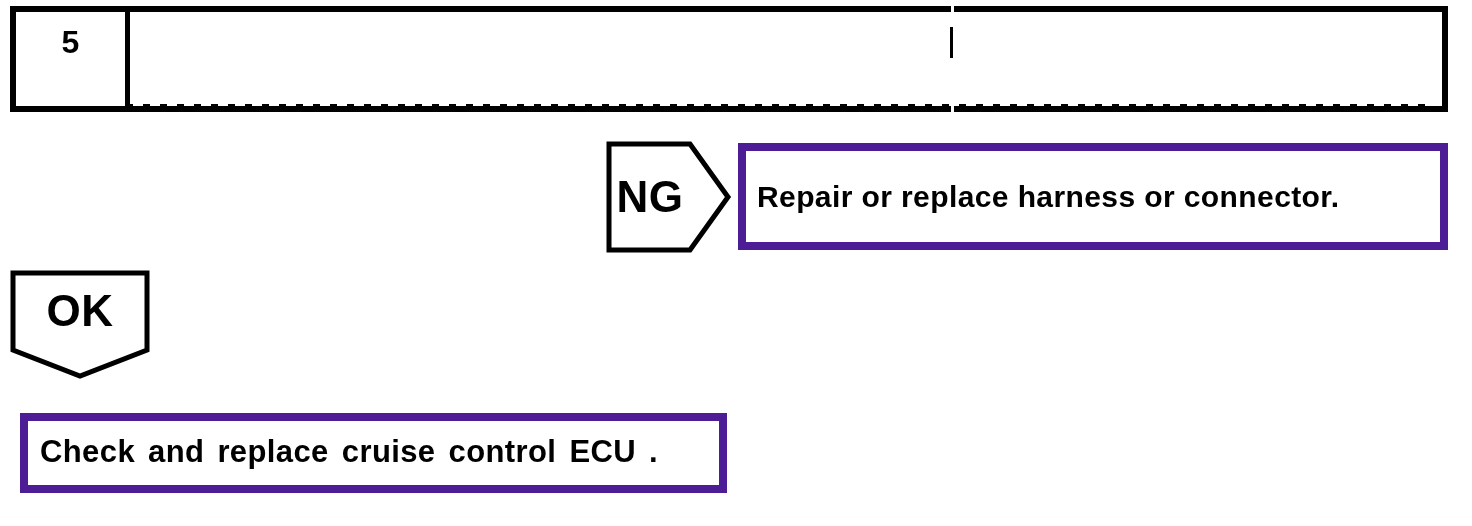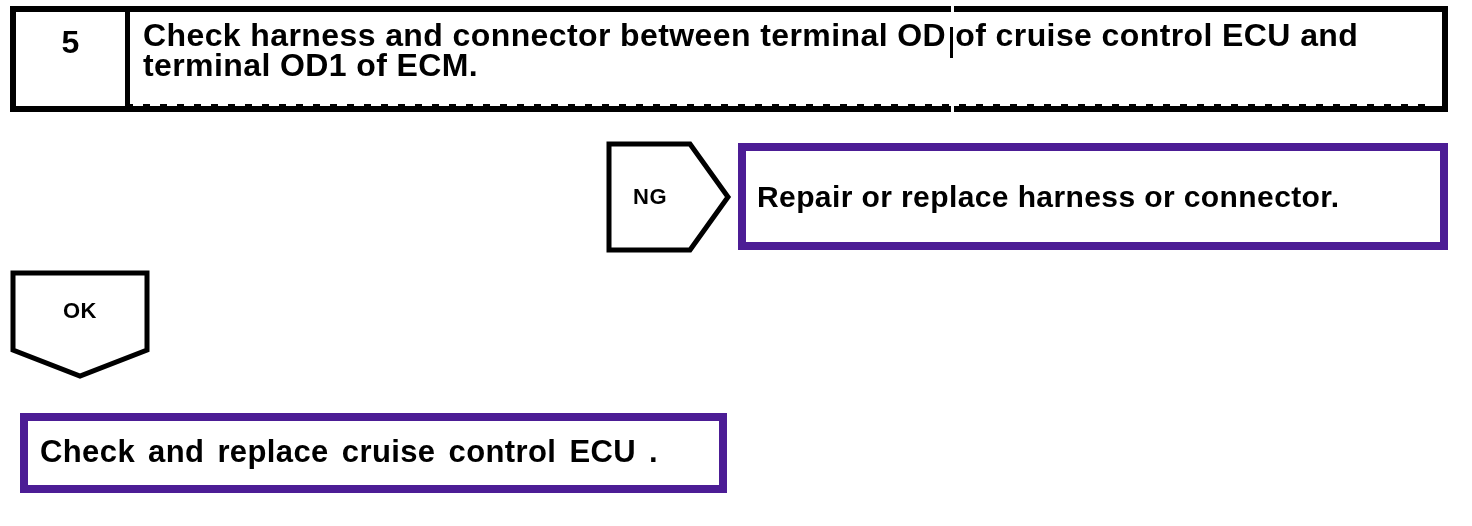--- a/index.html
+++ b/index.html
@@ -63,21 +63,21 @@
   .scan-gap.g4 { top: 239px; height: 12px; }
 
   
   .connector { position: absolute; }
   .connector svg { display: block; }
   .connector-label {
     position: absolute;
     display: flex;
     align-items: center;
     justify-content: center;
-    font-size: 22px;
+    font-size: 44px;
     letter-spacing: 0.5px;
   }
   .ng-connector { left: 606px; top: 141px; width: 126px; height: 112px; }
   .ng-connector .connector-label { left: 0; top: 0; width: 88px; height: 100%; }
   .ok-connector { left: 10px; top: 270px; width: 140px; height: 110px; }
   .ok-connector .connector-label { left: 0; top: 0; width: 100%; height: 82px; }
 
   
   .result-box {
     position: absolute;
@@ -102,24 +102,20 @@
     word-spacing: 4px;
   }
 </style>
 </head>
 <body>
 
 <div class="canvas">
 
   <div class="step-box">
     <div class="step-number-cell">5</div>
-    <div class="step-text-cell">
-      <div>Check harness and connector between terminal OD of cruise control ECU and</div>
-      <div>terminal OD1 of ECM.</div>
-    </div>
     <div class="border-noise"></div>
   </div>
 
   <div class="scan-artifact-bar"></div>
   <div class="scan-gap g1"></div>
   <div class="scan-gap g2"></div>
   <div class="scan-gap g3"></div>
   <div class="scan-gap g4"></div>
 
   <div class="connector ng-connector">

